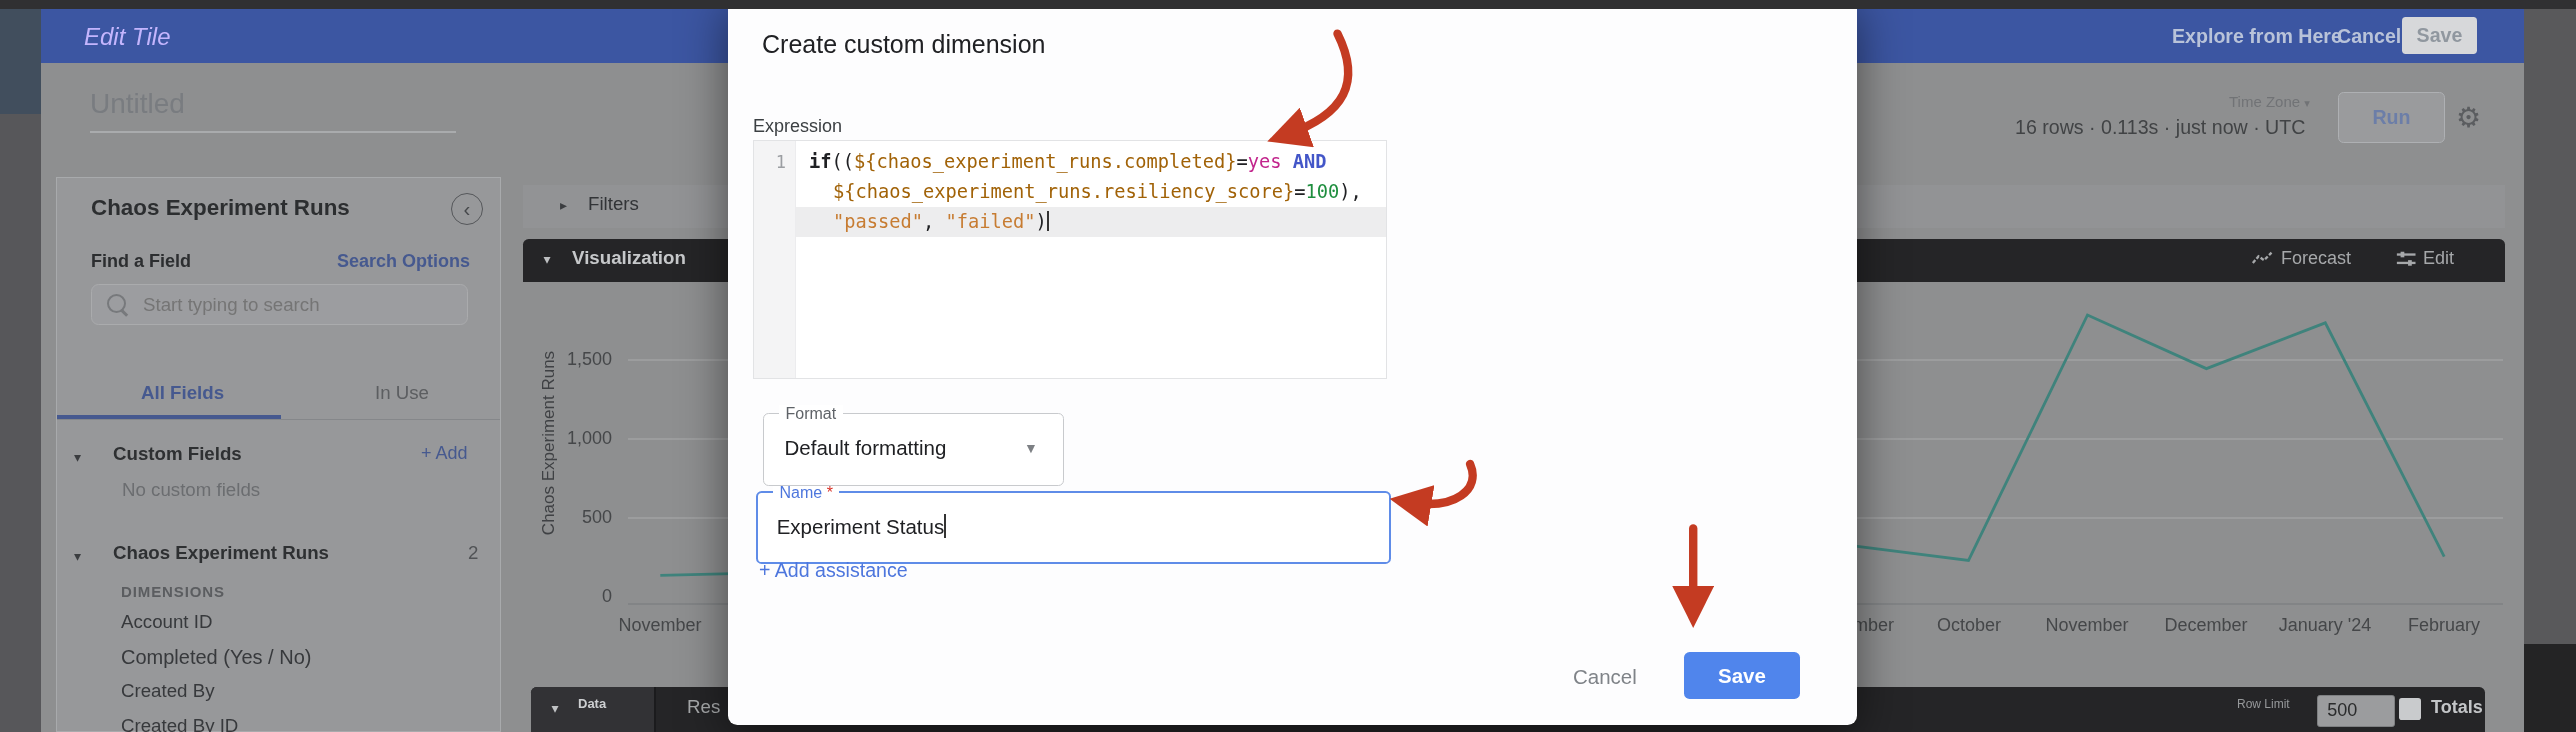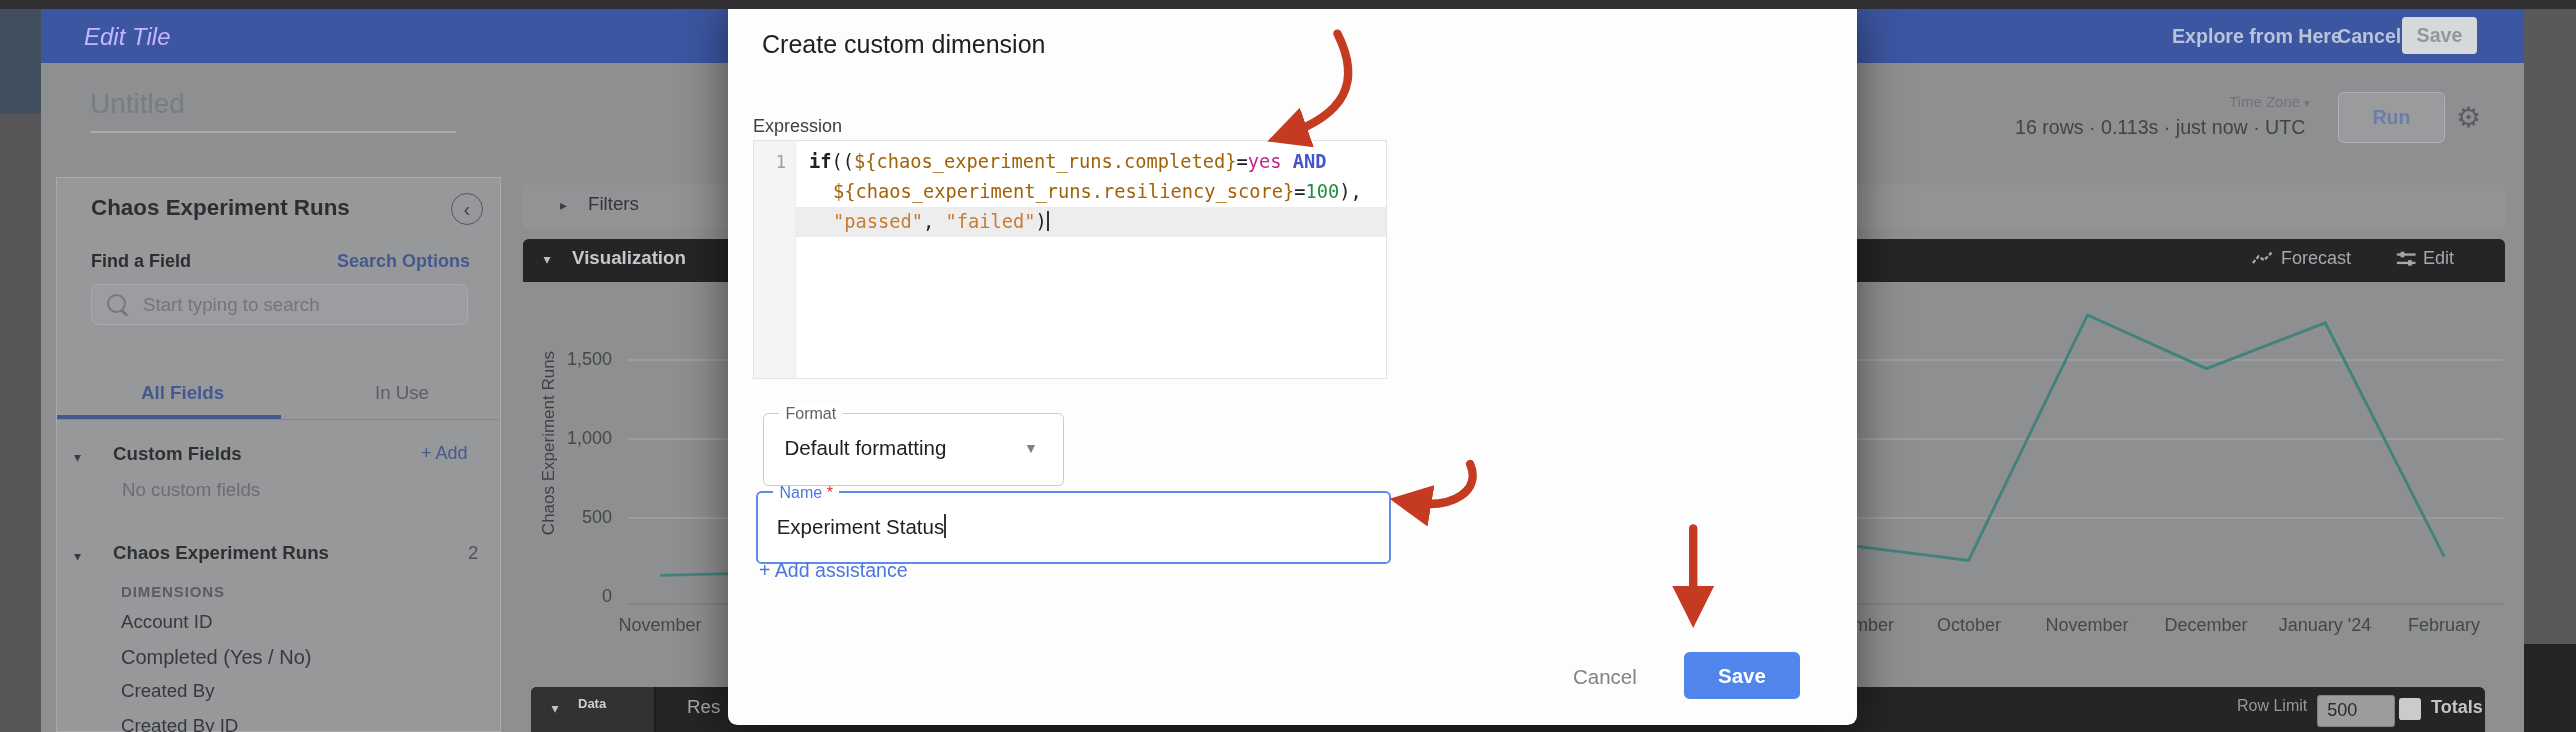--- a/index.html
+++ b/index.html
@@ -166,21 +166,21 @@
       </div>
   </div>
 
   <div class="abs" style="left:531px;top:687px;width:1954px;height:45px;background:#252527;border-radius:5.6px 5.6px 0 0;">
     <div class="abs" style="left:0;top:0;width:123px;height:45px;background:#323235;border-radius:5.6px 0 0 0;">
       <span class="t" style="left:20.5px;top:13px;font-size:14px;color:#c0c2c4;">▾</span>
       <span class="t" style="left:47px;top:9.3px;font-size:13px;color:#cdcfd1;font-weight:bold;">Data</span>
     </div>
     <div class="abs" style="left:123px;top:0;width:1.9px;height:45px;background:#1b1b1d;"></div>
     <span class="t" style="left:146px;top:9.3px;font-size:18.7px;color:#a6a8aa;margin-left:10px;">Res</span>
-    <span class="t" style="left:1706px;top:10.3px;font-size:16px;color:#96989a;">Row Limit</span>
+    <span class="t" style="left:1706px;top:10.3px;font-size:12px;color:#96989a;">Row Limit</span>
     <input style="position: absolute; left: 1786px; top: 7.5px; width: 65px; height: 28px; background: rgb(155, 156, 158); border: 0.9px solid rgb(126, 128, 130); border-radius: 2.8px; font-size: 18px; color: rgb(42, 43, 44); padding-left: 9.3px; font-family: &quot;Liberation Sans&quot;, sans-serif;" value="500">
     <div class="abs" style="left:1868px;top:11.2px;width:21.5px;height:21.5px;background:#c9cbcd;border-radius:2.8px;"></div>
     <span class="t" style="left:1900px;top:10.3px;font-size:18px;color:#c3c5c7;font-weight:bold;">Totals</span>
   </div>
 
   <div class="abs" style="left:728px;top:0;width:1129px;height:725px;background:#fdfdfe;border-radius:0 0 9.3px 9.3px;
               box-shadow:0 9.3px 47px rgba(0,0,0,0.5);z-index:30;">
     <div class="t" style="left:34px;top:30px;font-size:25px;color:#202124;font-weight:500;">Create custom dimension</div>
 
     <div class="t" style="left:25px;top:116px;font-size:18px;color:#3c4043;">Expression</div>

